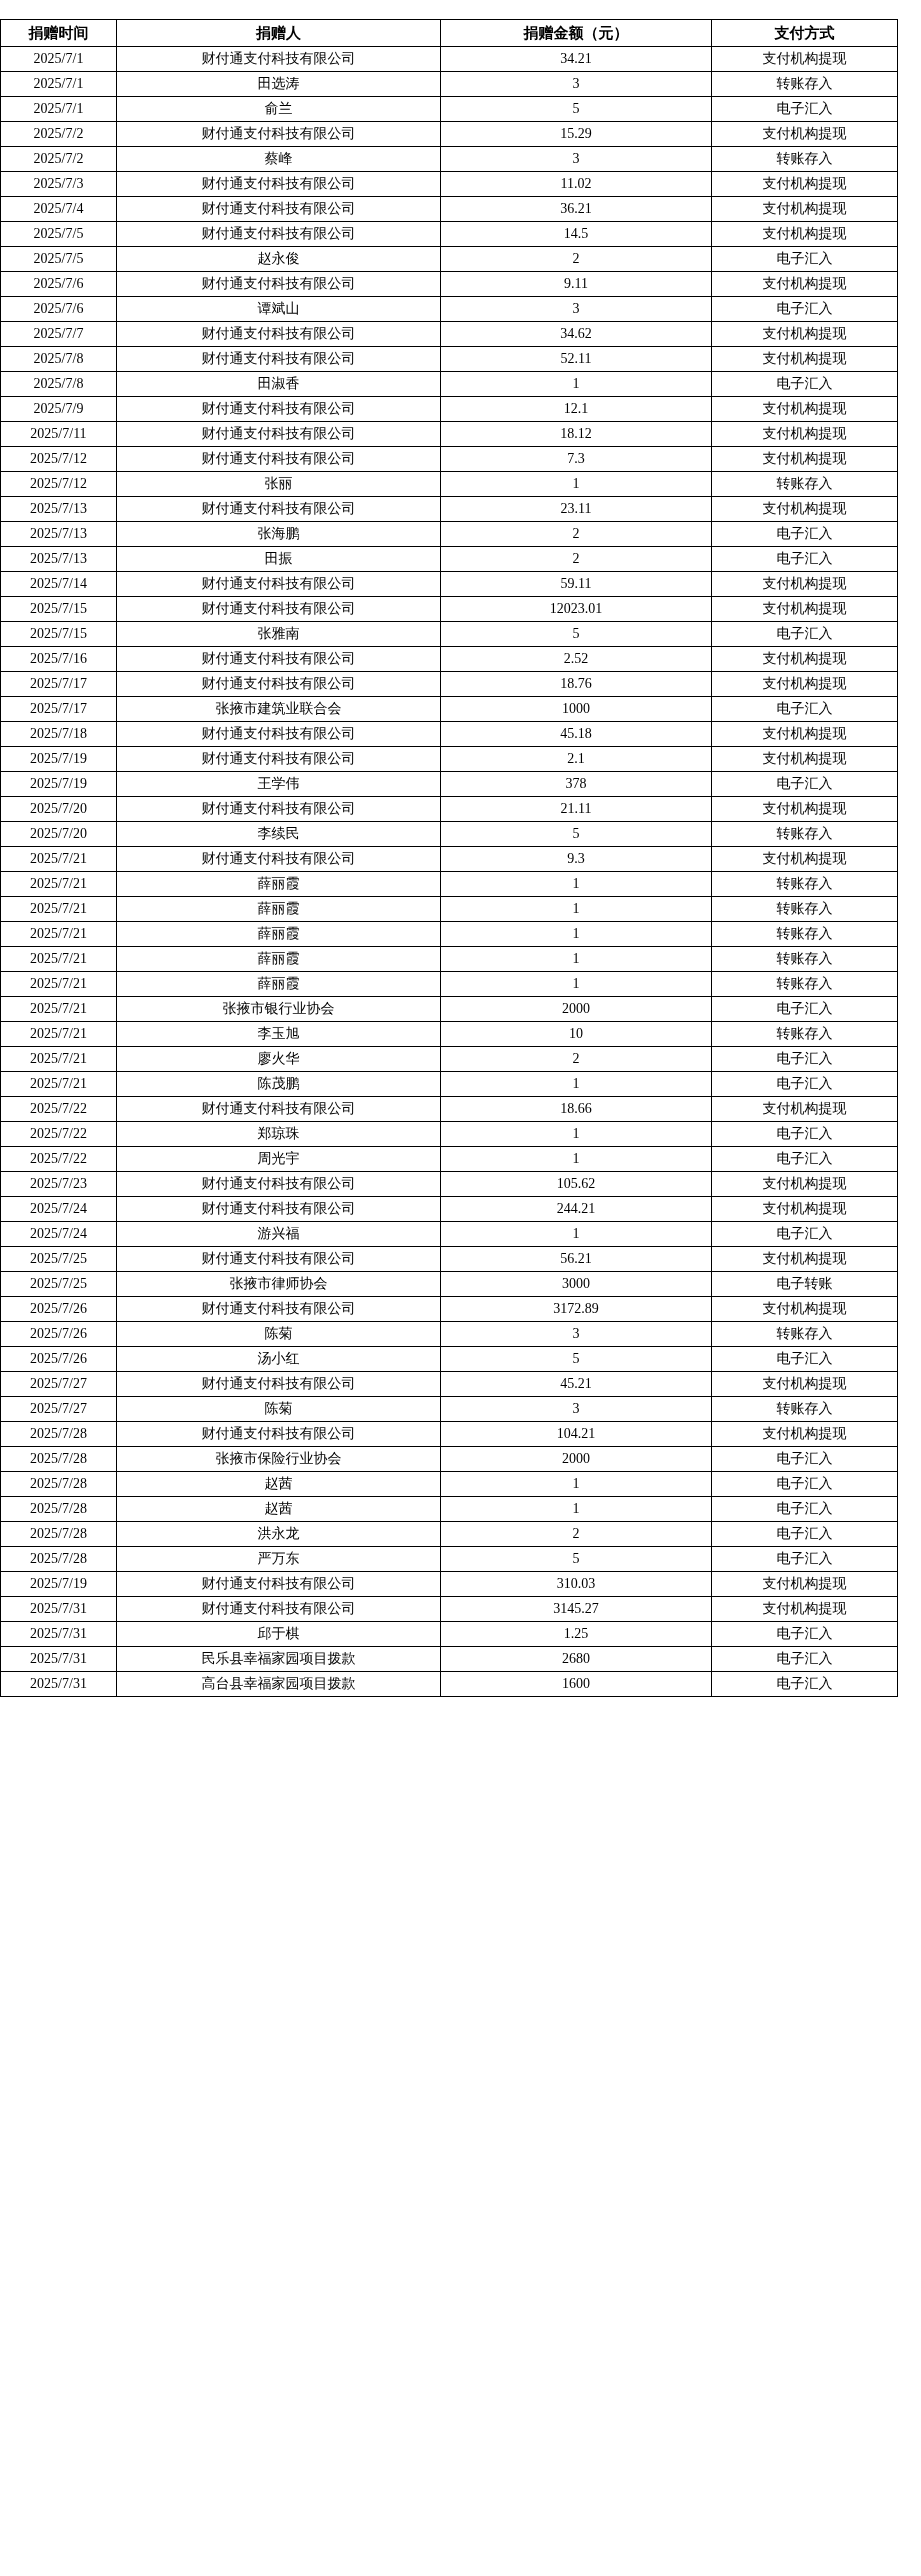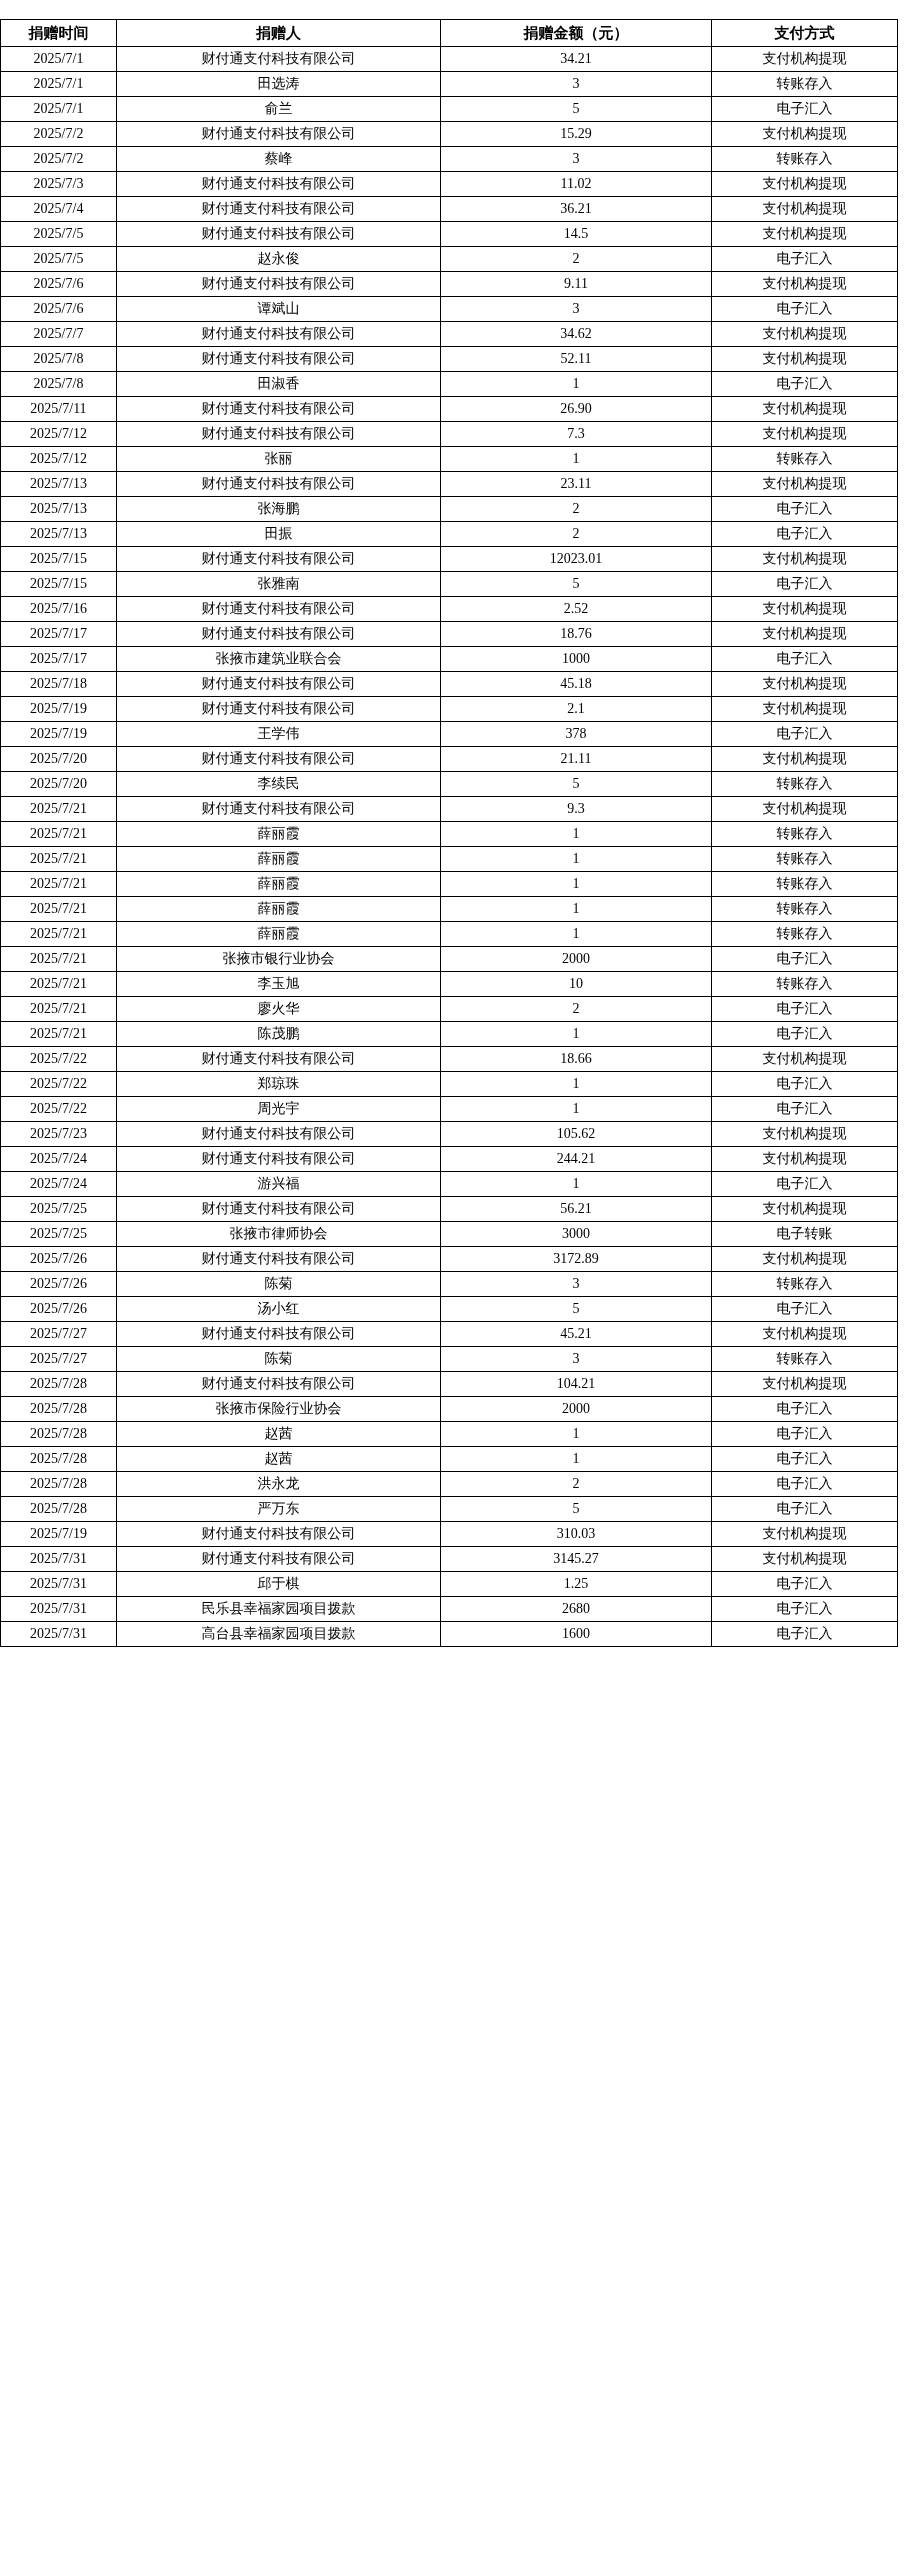--- a/index.html
+++ b/index.html
@@ -153,23 +153,29 @@
           <td class="col-amount">52.11</td>
           <td class="col-method">支付机构提现</td>
         </tr>
         <tr>
           <td class="col-date">2025/7/8</td>
           <td class="col-donor">田淑香</td>
           <td class="col-amount">1</td>
           <td class="col-method">电子汇入</td>
         </tr>
         <tr>
+          <td class="col-date">2025/7/9</td>
+          <td class="col-donor">财付通支付科技有限公司</td>
+          <td class="col-amount">12.1</td>
+          <td class="col-method">支付机构提现</td>
+        </tr>
+        <tr>
           <td class="col-date">2025/7/11</td>
           <td class="col-donor">财付通支付科技有限公司</td>
-          <td class="col-amount">26.90</td>
+          <td class="col-amount">18.12</td>
           <td class="col-method">支付机构提现</td>
         </tr>
         <tr>
           <td class="col-date">2025/7/12</td>
           <td class="col-donor">财付通支付科技有限公司</td>
           <td class="col-amount">7.3</td>
           <td class="col-method">支付机构提现</td>
         </tr>
         <tr>
           <td class="col-date">2025/7/12</td>
@@ -187,20 +193,26 @@
           <td class="col-date">2025/7/13</td>
           <td class="col-donor">张海鹏</td>
           <td class="col-amount">2</td>
           <td class="col-method">电子汇入</td>
         </tr>
         <tr>
           <td class="col-date">2025/7/13</td>
           <td class="col-donor">田振</td>
           <td class="col-amount">2</td>
           <td class="col-method">电子汇入</td>
+        </tr>
+        <tr>
+          <td class="col-date">2025/7/14</td>
+          <td class="col-donor">财付通支付科技有限公司</td>
+          <td class="col-amount">59.11</td>
+          <td class="col-method">支付机构提现</td>
         </tr>
         <tr>
           <td class="col-date">2025/7/15</td>
           <td class="col-donor">财付通支付科技有限公司</td>
           <td class="col-amount">12023.01</td>
           <td class="col-method">支付机构提现</td>
         </tr>
         <tr>
           <td class="col-date">2025/7/15</td>
           <td class="col-donor">张雅南</td>

